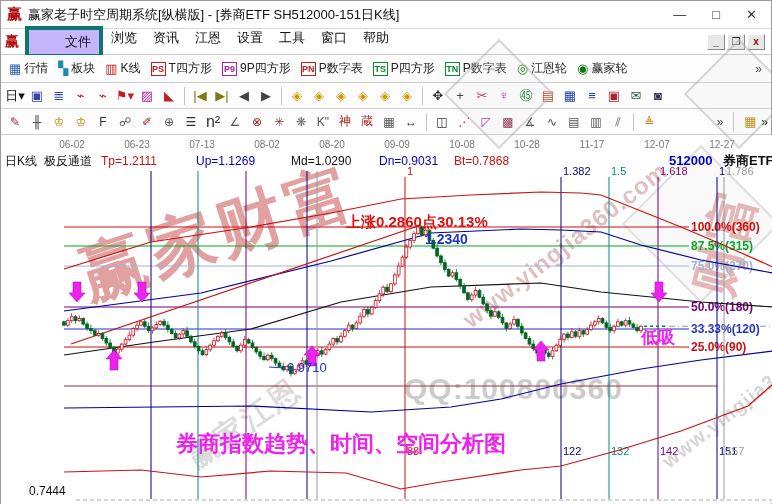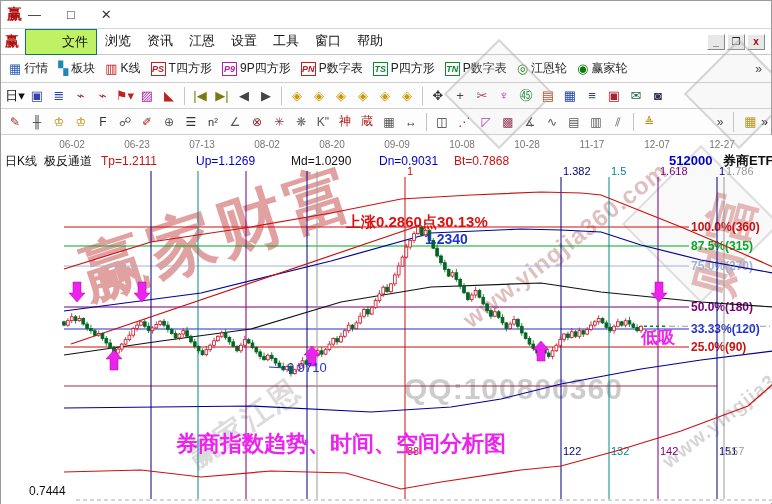--- a/index.html
+++ b/index.html
@@ -11,52 +11,53 @@
   .titlebar { height:28px; display:flex; align-items:center; padding:0 6px; background:#ffffff; border-bottom:1px solid #d8d8d8; flex:0 0 auto; }
   .logo { color:#b01212; font-weight:bold; font-size:15px; margin-right:6px; }
   .title-text { font-size:13px; color:#111; flex:1 1 auto; white-space:nowrap; overflow:hidden; }
   .winbtns { display:flex; gap:26px; margin-right:8px; color:#333; font-size:13px; }
   .winbtns span { cursor:default; }
 
   
   .menubar { height:26px; display:flex; align-items:center; padding:0 4px; background:#ffffff; border-bottom:1px solid #c9c9c9; flex:0 0 auto; }
   .menubar .logo { font-size:14px; }
   .menu-item { font-size:13px; color:#111; padding:3px 8px; cursor:default; }
-  .menu-item:first-of-type { border:1px solid #0f766e; background:#bef264;padding-left:36px; }
+  .menu-item:first-of-type { border:4px solid #0f766e; background:#c4b5fd;padding-left:36px; }
   .menu-spacer { flex:1 1 auto; }
   .mdi-btns { display:flex; gap:2px; margin-right:2px; }
   .mdi-btn { width:18px; height:16px; border:1px solid #888; border-top-color:#fff; border-left-color:#fff; background:#e8e8e8; font-size:10px; font-weight:bold; line-height:14px; text-align:center; color:#222; }
   .mdi-btn.close { color:#a00; }
 
   
   .toolbar { display:flex; align-items:center; background:#fdfdfd; border-bottom:1px solid #cfcfcf; flex:0 0 auto; padding:0 3px; white-space:nowrap; }
   .tb-main { height:28px; }
   .tb-nav  { height:26px; }
   .tb-draw { height:26px; }
   .tb-item { display:flex; align-items:center; gap:3px; font-size:12px; color:#222; padding:2px 5px; cursor:default; }
-  .tb-badge { display:inline-block; min-width:15px; height:14px; font-size:9px; font-weight:bold; line-height:12px; text-align:center; border:1px solid currentColor; background:#fff;font-style:italic; }
+  .tb-badge { display:inline-block; min-width:15px; height:14px; font-size:9px; font-weight:bold; line-height:12px; text-align:center; border:1px solid currentColor; background:#fff; }
   .tb-glyph { font-size:13px; line-height:13px; }
   .tb-icon { width:20px; height:20px; display:flex; align-items:center; justify-content:center; font-size:13px; margin:0 1px; cursor:default; }
   .tb-sep { width:1px; height:18px; background:#c4c4c4; margin:0 4px; }
   .tb-more { margin-left:auto; font-size:12px; color:#333; padding:0 6px; cursor:default; }
   .tb-cell-right { display:flex; align-items:center; border-left:1px solid #c4c4c4; margin-left:4px; padding-left:5px; }
 
   
   .chart-area { position:relative; flex:1 1 auto; background:#fff; }
   svg text { user-select:none; }
 
   .wm-overlay { position:absolute; pointer-events:none; border:2px solid rgba(170,170,170,0.45); background:rgba(210,210,210,0.12); transform:rotate(45deg); z-index:5; }
 </style>
 </head>
 <body>
 
 <div class="window">
 
   <div class="titlebar">
     <span class="logo">赢</span>
+    <span class="title-text">赢家老子时空周期系统[纵横版] - [券商ETF  SH512000-151日K线]</span>
     <span class="winbtns">
       <span>—</span>
       <span>□</span>
       <span>✕</span>
     </span>
   </div>
 
   <div class="menubar">
     <span class="logo">赢</span>
     <span id="menu-items" style="display:flex;">
@@ -157,21 +158,21 @@
   <div class="toolbar tb-draw" id="toolbar-draw">
       <span class="tb-icon" style="color: rgb(170, 34, 34); font-size: 12px;">✎</span>
       <span class="tb-icon" style="color: rgb(51, 51, 51); font-size: 12px;">╫</span>
       <span class="tb-icon" style="color: rgb(187, 136, 0); font-size: 12px;">♔</span>
       <span class="tb-icon" style="color: rgb(187, 136, 0); font-size: 12px;">♔</span>
       <span class="tb-icon" style="color: rgb(51, 51, 51); font-size: 12px;">F</span>
       <span class="tb-icon" style="color: rgb(85, 85, 85); font-size: 12px;">☍</span>
       <span class="tb-icon" style="color: rgb(170, 34, 34); font-size: 12px;">✐</span>
       <span class="tb-icon" style="color: rgb(85, 85, 85); font-size: 12px;">⊕</span>
       <span class="tb-icon" style="color: rgb(51, 51, 51); font-size: 12px;">☰</span>
-      <span class="tb-icon" style="color: rgb(51, 51, 51); font-size: 11px;">n²</span>
+      <span class="tb-icon" style="color: rgb(51, 51, 51); font-size: 16px;">n²</span>
       <span class="tb-icon" style="color: rgb(85, 85, 85); font-size: 12px;">∠</span>
       <span class="tb-icon" style="color: rgb(136, 34, 34); font-size: 12px;">⊗</span>
       <span class="tb-icon" style="color: rgb(136, 68, 68); font-size: 12px;">✳</span>
       <span class="tb-icon" style="color: rgb(102, 102, 102); font-size: 12px;">❋</span>
       <span class="tb-icon" style="color: rgb(85, 85, 85); font-size: 12px;">K"</span>
       <span class="tb-icon" style="color: rgb(170, 34, 34); font-size: 12px;">神</span>
       <span class="tb-icon" style="color: rgb(170, 34, 34); font-size: 12px;">蔵</span>
       <span class="tb-icon" style="color: rgb(85, 85, 85); font-size: 12px;">▦</span>
       <span class="tb-icon" style="color: rgb(51, 51, 51); font-size: 12px;">↔</span>
       <span class="tb-sep"></span>

